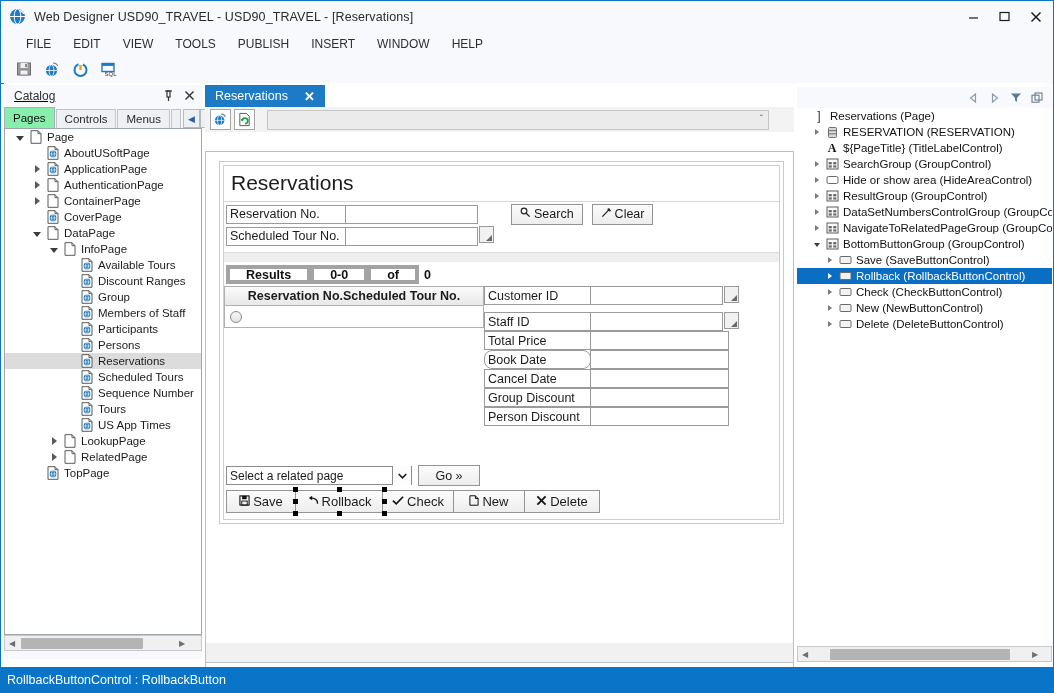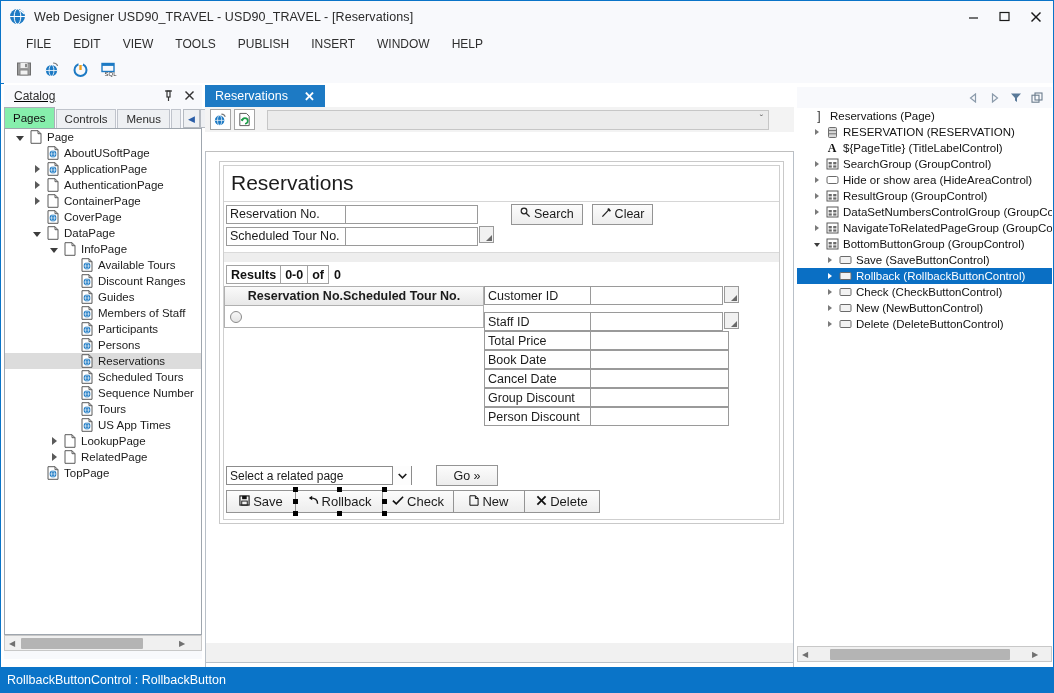--- a/index.html
+++ b/index.html
@@ -205,42 +205,42 @@
   .wbtn {
     border: 1px solid #949494; background: linear-gradient(#fcfcfc,#ededed);
     height: 21px; display: inline-flex; align-items: center; justify-content: center;
     gap: 3px; font-size: 12.5px; color: #1b1b1b; padding: 0 8px; white-space: nowrap;
   }
 
   .sep-bar { height: 10px; background: #eeeeee; border-top: 1px solid #dadada; }
 
   .results-head { display: flex; align-items: center; height: 19px; margin: 3px 0 2px 2px; }
   .rl {
-    border: 1px solid #a3a3a3; background: #fff; height: 19px;
-    display: flex; align-items: center; padding: 0 4px;
+    border: 4px solid #a3a3a3; background: #fff; height: 19px;
+    display: flex; align-items: center; padding: 0 16px;
     font-size: 12.5px; font-weight: bold; color: #111;
   }
   .rl.plain { border: none; background: transparent; font-weight: bold; padding: 0 5px; }
 
   .result-grid { display: flex; align-items: flex-start; }
   .grid-box { border: 1px solid #b0b0b0; background: #fff; width: 260px; }
   .grid-head {
     background: linear-gradient(#fafafa,#e8e8e8); border-bottom: 1px solid #b0b0b0;
     height: 19px; display: flex; align-items: center; justify-content: center;
     font-size: 12.5px; font-weight: bold; color: #1b1b1b; white-space: nowrap;
   }
   .grid-row { height: 21px; display: flex; align-items: center; padding-left: 5px; }
   .radio {
     width: 12px; height: 12px; border: 1px solid #8a8a8a; border-radius: 50%;
     background: linear-gradient(#f7f7f7,#e4e4e4);
   }
   .detail-fields { margin-left: 0; }
   .dfrow { display: flex; align-items: center; height: 19px; margin-bottom: 0px; }
 
-  .related-row { display: flex; align-items: center; gap: 24px; margin: 2px 0 0 2px; }
+  .related-row { display: flex; align-items: center; gap: 6px; margin: 2px 0 0 2px; }
   .sel {
     border: 1px solid #8c8c8c; background: #ffffff; height: 19px; width: 186px;
     display: flex; align-items: center; padding-left: 3px;
     font-size: 12px; color: #1b1b1b; position: relative;
   }
   .sel-arrow {
     position: absolute; right: 0; top: -1px; width: 19px; height: 19px;
     border-left: 1px solid #8c8c8c; background: #fdfdfd;
     display: flex; align-items: center; justify-content: center;
   }
@@ -540,21 +540,21 @@
           <span class="tw" style="margin-left: 59px;"></span>
           <span class="ticon">
             <svg width="12" height="14" viewBox="0 0 12 14">
               <path d="M1 .7 L8 .7 L11 3.7 L11 13.3 L1 13.3 Z" fill="#ffffff" stroke="#5a5a5a" stroke-width="1"></path>
               <path d="M8 .7 L8 3.7 L11 3.7" fill="none" stroke="#5a5a5a" stroke-width="1"></path>
               <circle cx="6" cy="8" r="3.4" fill="#1d7ac4"></circle>
               <ellipse cx="6" cy="8" rx="1.5" ry="3.4" fill="none" stroke="#ffffff" stroke-width=".6"></ellipse>
               <line x1="2.6" y1="8" x2="9.4" y2="8" stroke="#ffffff" stroke-width=".6"></line>
             </svg>
           </span>
-          <span class="tlabel">Guides</span>
+          <span class="tlabel">Group</span>
         </div>
         <div class="tree-row">
           <span class="tw" style="margin-left: 59px;"></span>
           <span class="ticon">
             <svg width="12" height="14" viewBox="0 0 12 14">
               <path d="M1 .7 L8 .7 L11 3.7 L11 13.3 L1 13.3 Z" fill="#ffffff" stroke="#5a5a5a" stroke-width="1"></path>
               <path d="M8 .7 L8 3.7 L11 3.7" fill="none" stroke="#5a5a5a" stroke-width="1"></path>
               <circle cx="6" cy="8" r="3.4" fill="#1d7ac4"></circle>
               <ellipse cx="6" cy="8" rx="1.5" ry="3.4" fill="none" stroke="#ffffff" stroke-width=".6"></ellipse>
               <line x1="2.6" y1="8" x2="9.4" y2="8" stroke="#ffffff" stroke-width=".6"></line>
@@ -796,21 +796,21 @@
                 <div class="dfrow" style="margin-top:7px;">
                   <div class="flabel" style="width:107px;">Staff ID</div>
                   <input class="finput" style="width: 133px; margin-left: -1px;" value="">
                   <div class="lookup-btn" style="margin-left:1px;align-self:flex-start;"></div>
                 </div>
                 <div class="dfrow">
                   <div class="flabel" style="width:107px;">Total Price</div>
                   <input class="finput" style="width: 139px; margin-left: -1px;" value="">
                 </div>
                 <div class="dfrow">
-                  <div class="flabel" style="width:107px;">Book Date</div>
+                  <div class="flabel" style="width:107px;border-radius:8px;">Book Date</div>
                   <input class="finput" style="width: 139px; margin-left: -1px;" value="">
                 </div>
                 <div class="dfrow">
                   <div class="flabel" style="width:107px;">Cancel Date</div>
                   <input class="finput" style="width: 139px; margin-left: -1px;" value="">
                 </div>
                 <div class="dfrow">
                   <div class="flabel" style="width:107px;">Group Discount</div>
                   <input class="finput" style="width: 139px; margin-left: -1px;" value="">
                 </div>

